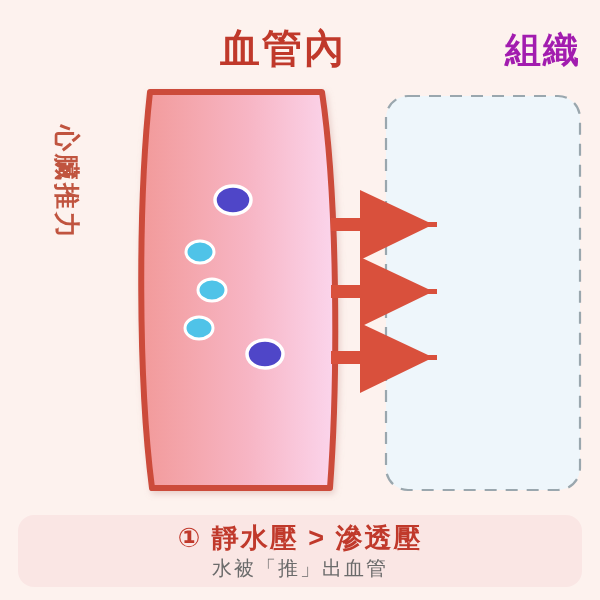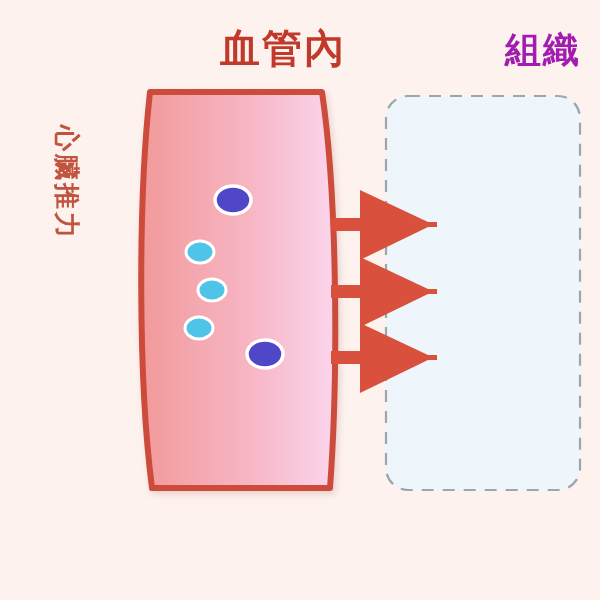--- a/index.html
+++ b/index.html
@@ -158,14 +158,18 @@
       <ellipse cx="265" cy="354" rx="18" ry="14" fill="#4f46c8" stroke="#ffffff" stroke-width="3.5"></ellipse>
     </g>
 
     <g>
       <ellipse cx="200" cy="252" rx="14" ry="11" fill="#4fc3e8" stroke="#ffffff" stroke-width="3"></ellipse>
       <ellipse cx="212" cy="290" rx="14" ry="11" fill="#4fc3e8" stroke="#ffffff" stroke-width="3"></ellipse>
       <ellipse cx="199" cy="328" rx="14" ry="11" fill="#4fc3e8" stroke="#ffffff" stroke-width="3"></ellipse>
     </g>
   </svg>
 
+  <div id="caption">
+    <div id="caption-main">① 靜水壓 &gt; 滲透壓</div>
+    <div id="caption-sub">水被「推」出血管</div>
+  </div>
 
 </div>
 
 </body></html>

